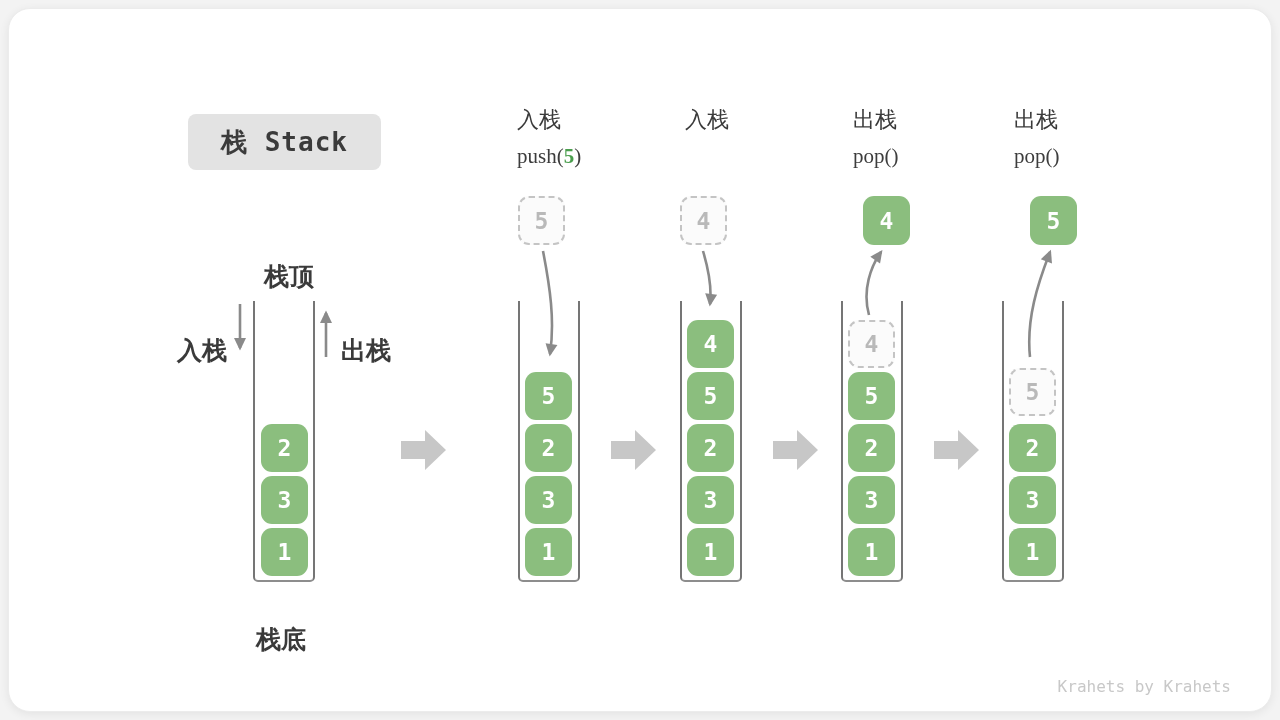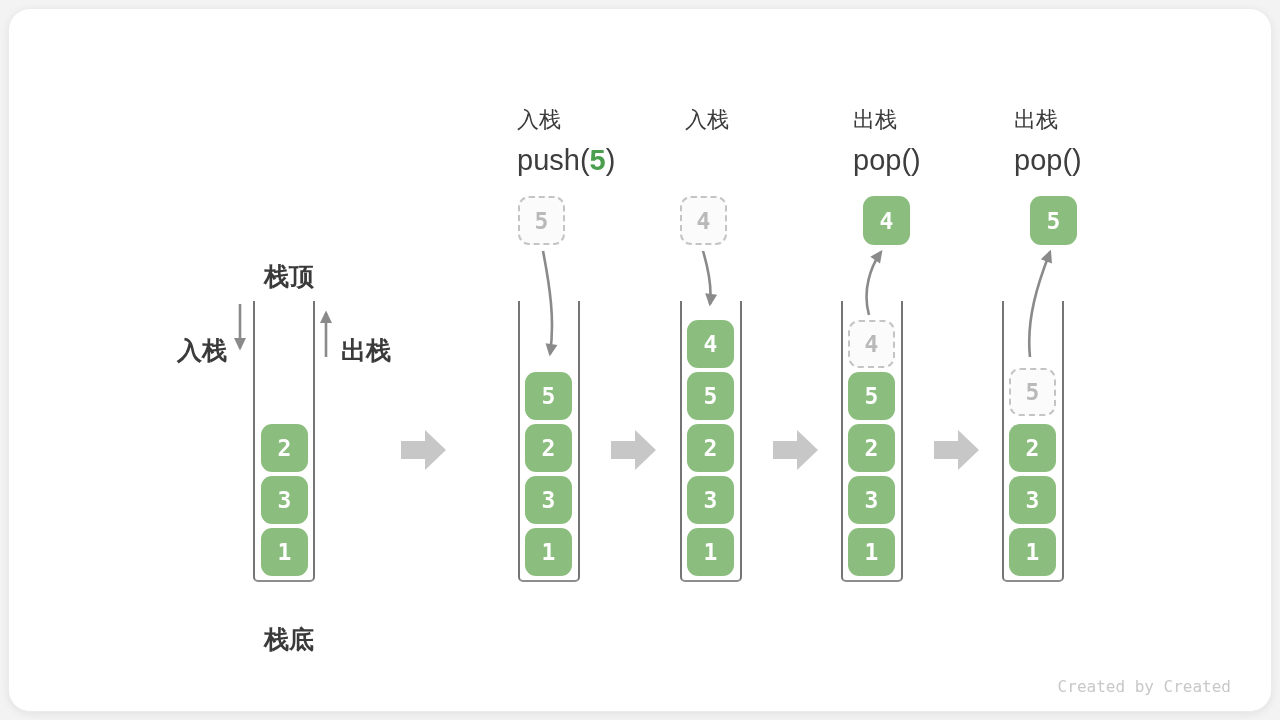--- a/index.html
+++ b/index.html
@@ -26,22 +26,22 @@
     color:#3a3a3a; font-size:25px; white-space:nowrap;margin-top:16px;
   }
   
   .op{width:170px;}
   .op-name{
     font-family:"DejaVu Sans",sans-serif; font-weight:500;
     color:#3a3a3a; font-size:22px;
   }
   .op-code{
     margin-top:9px;
-    font-family:Liberation Sans, sans-serif;
-    font-size:29px; color:#3d3d3d; font-weight:500;
+    font-family:Liberation Serif, serif;
+    font-size:21px; color:#3d3d3d; font-weight:500;
   }
   .op-code .arg{color:#4a9e4d; font-weight:700;}
   
   .well{
     width:62px; height:281px; top:292px;
     border-left:2px solid #757575; border-right:2px solid #757575;
     border-bottom:2px solid #8d8d8d;
     border-bottom-left-radius:5px; border-bottom-right-radius:5px;
     background:transparent;
   }
@@ -62,23 +62,26 @@
     right:40px; top:668px;
     font-family:"DejaVu Sans Mono",monospace;
     font-size:16px; color:#c8c8c8;
   }
 </style>
 </head>
 <body>
 
 <div class="card">
 
+  <div class="abs title-box">
+    <span class="title-text">栈 Stack</span>
+  </div>
 
   <div class="abs cjk" style="left:247px; top:235px; width:66px; text-align:center;">栈顶</div>
-  <div class="abs cjk" style="left:247px; top:598px; width:66px; text-align:center;">栈底</div>
+  <div class="abs cjk" style="left:247px; top:598px; width:66px; text-align:left;">栈底</div>
   <div class="abs cjk" style="left:168px; top:309px;">入栈</div>
   <div class="abs cjk" style="left:332px; top:309px;">出栈</div>
 
   <div class="abs op" style="left:508px; top:96px;">
     <div class="op-name">入栈</div>
     <div class="op-code"><span>push(</span><span class="arg">5</span><span>)</span></div>
   </div>
   <div class="abs op" style="left:676px; top:96px;">
     <div class="op-name">入栈</div>
   </div>
@@ -141,15 +144,15 @@
     <path d="M702,250 C708,270 711,286 709,303" stroke="#8a8a8a" stroke-width="2.6" fill="none" marker-end="url(#ah)"></path>
     <path d="M868,314 C861,289 870,265 880,251" stroke="#8a8a8a" stroke-width="2.6" fill="none" marker-end="url(#ah)"></path>
     <path d="M1029,356 C1025,318 1037,282 1049,251" stroke="#8a8a8a" stroke-width="2.6" fill="none" marker-end="url(#ah)"></path>
 
     <polygon points="400,440 424,440 424,429 445,449 424,469 424,458 400,458" fill="#c7c7c7"></polygon>
     <polygon points="610,440 634,440 634,429 655,449 634,469 634,458 610,458" fill="#c7c7c7"></polygon>
     <polygon points="772,440 796,440 796,429 817,449 796,469 796,458 772,458" fill="#c7c7c7"></polygon>
     <polygon points="933,440 957,440 957,429 978,449 957,469 957,458 933,458" fill="#c7c7c7"></polygon>
   </svg>
 
-  <div class="abs watermark">Created by Created</div>
+  <div class="abs watermark">Krahets by Krahets</div>
 
 </div>
 
 </body></html>

